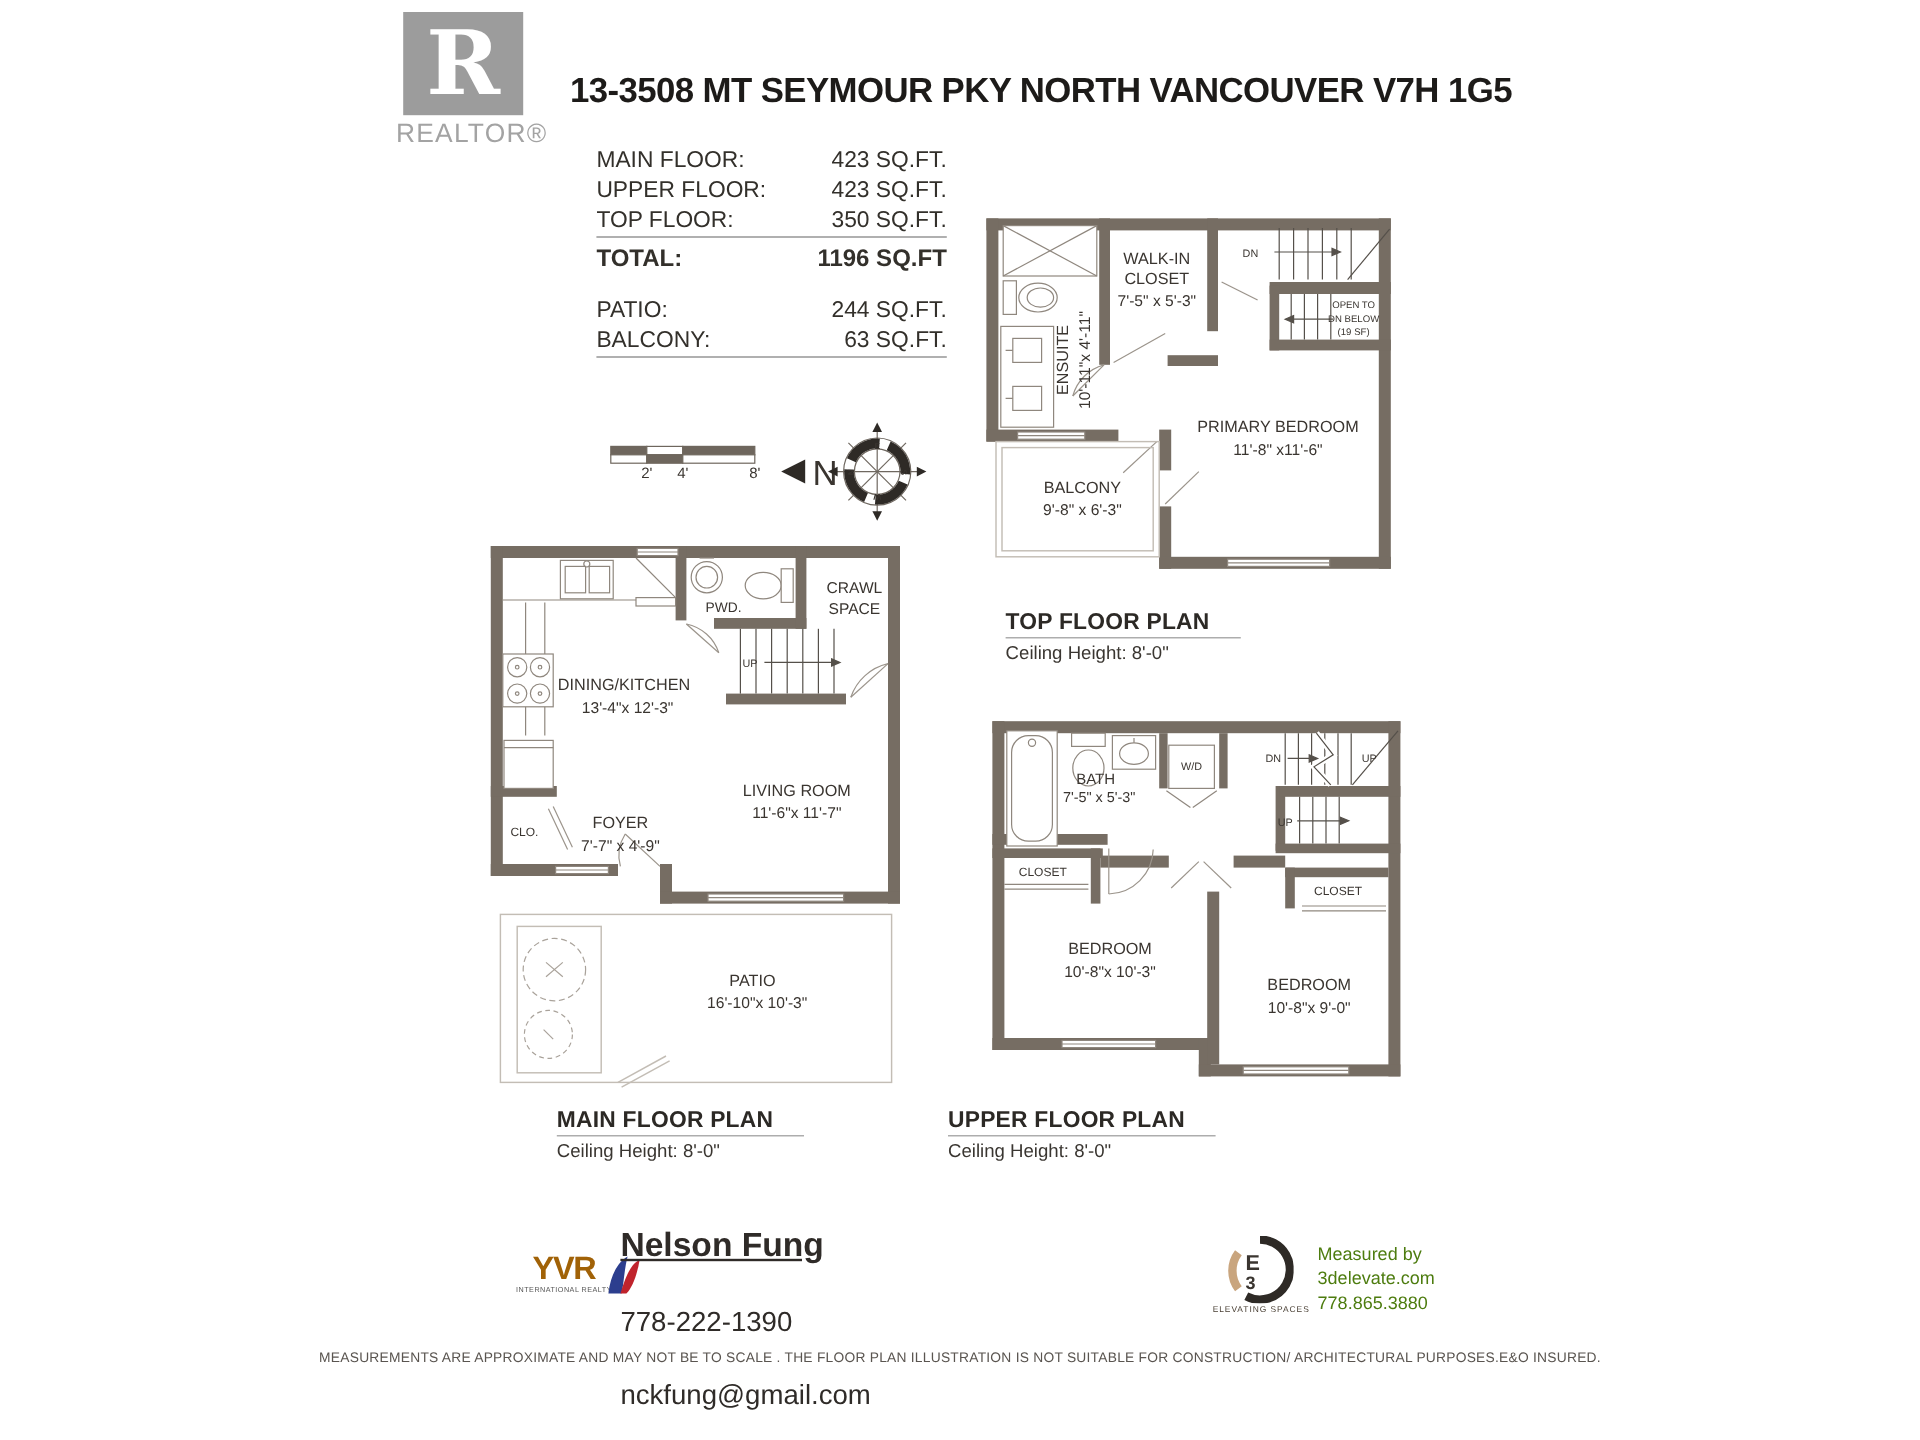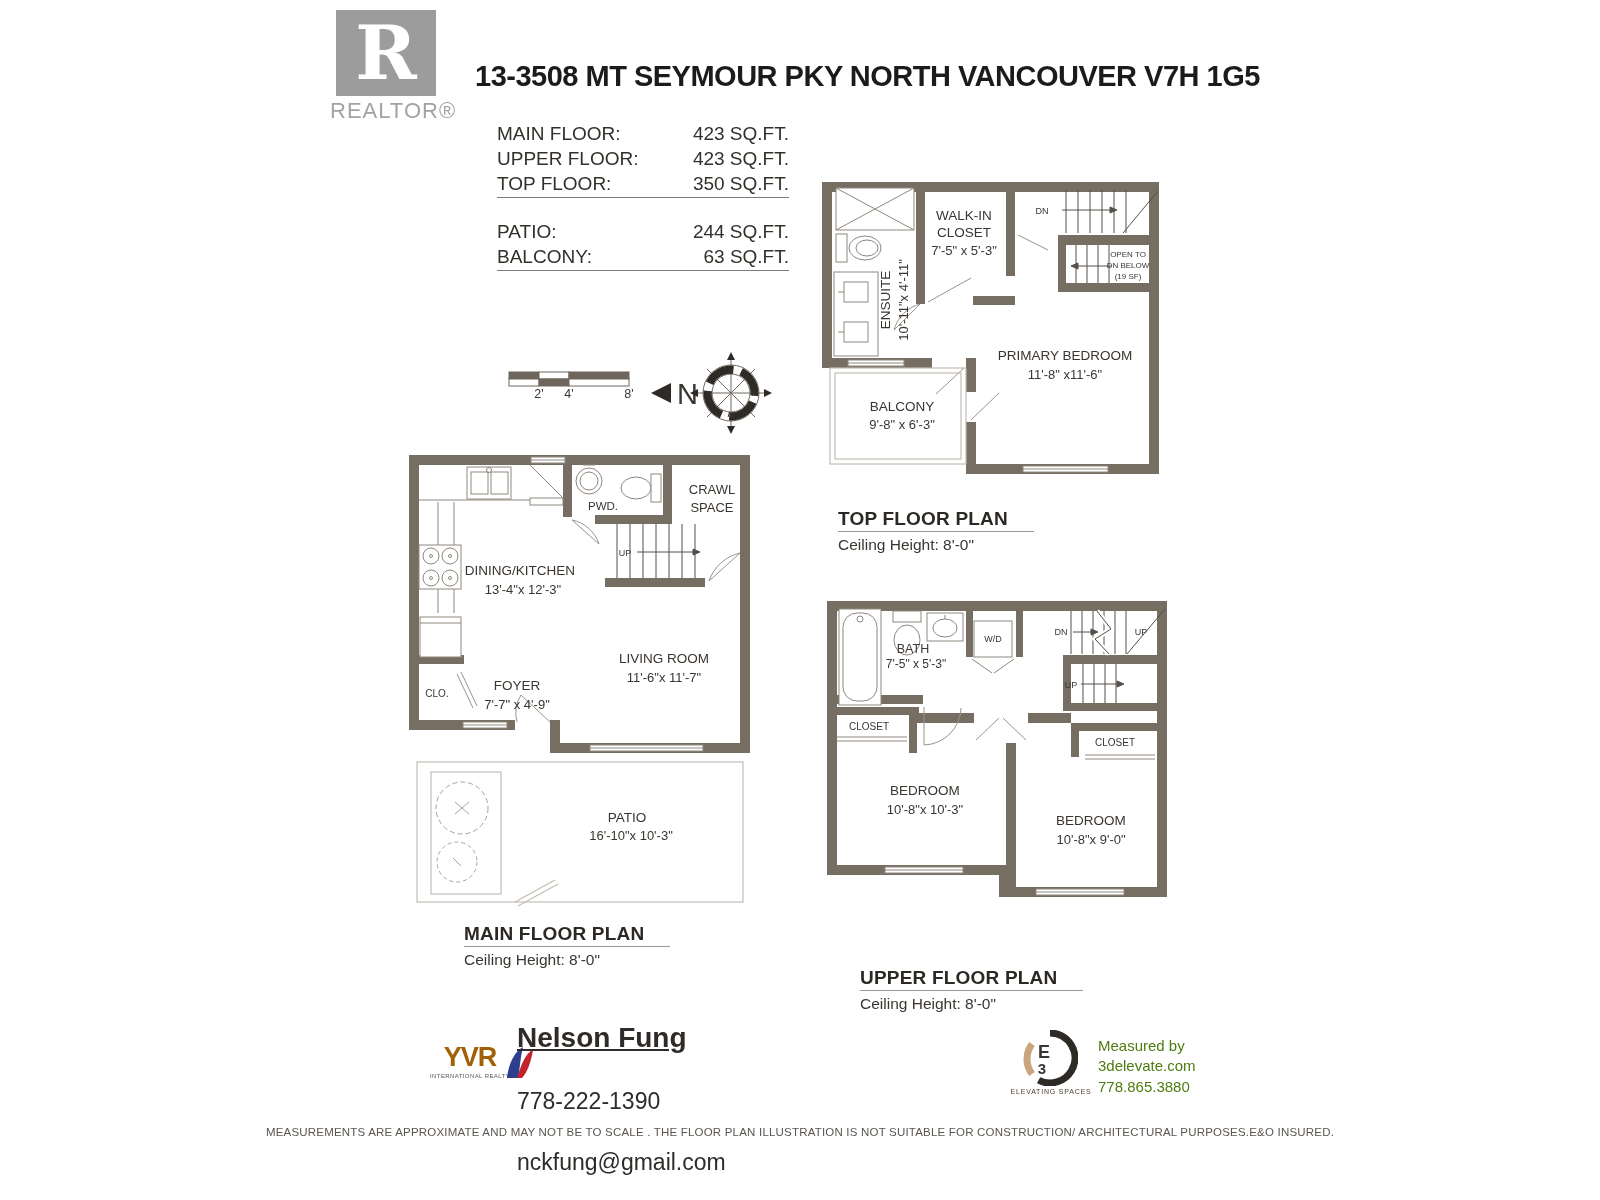--- a/index.html
+++ b/index.html
@@ -69,20 +69,24 @@
     </div>
     <div class="trow">
       <span>UPPER FLOOR:</span>
       <span class="v">423 SQ.FT.</span>
     </div>
     <div class="trow">
       <span>TOP FLOOR:</span>
       <span class="v">350 SQ.FT.</span>
     </div>
     <div class="rule"></div>
+    <div class="trow bold">
+      <span>TOTAL:</span>
+      <span class="v">1196 SQ.FT</span>
+    </div>
     <div class="tgap"></div>
     <div class="trow">
       <span>PATIO:</span>
       <span class="v">244 SQ.FT.</span>
     </div>
     <div class="trow">
       <span>BALCONY:</span>
       <span class="v">63 SQ.FT.</span>
     </div>
     <div class="rule"></div>
@@ -395,21 +399,21 @@
     <text class="sm" x="170" y="47" text-anchor="middle">W/D</text>
     <text class="rm" x="90" y="58" text-anchor="middle" style="font-size:12.5px">BATH</text>
     <text class="dim" x="93" y="73" text-anchor="middle" style="font-size:12px">7'-5" x  5'-3"</text>
     <text class="cl" x="46" y="135" text-anchor="middle">CLOSET</text>
     <text class="cl" x="292" y="151" text-anchor="middle">CLOSET</text>
     <text class="rm" x="102" y="200" text-anchor="middle">BEDROOM</text>
     <text class="dim" x="102" y="219" text-anchor="middle">10'-8"x 10'-3"</text>
     <text class="rm" x="268" y="230" text-anchor="middle">BEDROOM</text>
     <text class="dim" x="268" y="249" text-anchor="middle">10'-8"x  9'-0"</text>
   </svg>
-  <div class="abs plan-caption" style="left:860px;top:923px;margin-top:44px;">
+  <div class="abs plan-caption" style="left:790px;top:923px;">
     <h3>UPPER FLOOR PLAN</h3>
     <p>Ceiling Height: 8'-0"</p>
   </div>
 
   <div class="abs" id="yvr-block">
     <div id="yvr-word">YVR</div>
     <div id="yvr-sub">INTERNATIONAL REALTY</div>
   </div>
   <svg class="abs" id="yvr-sail" width="30" height="34">
     <path d="M2,32 C4,14 12,4 18,1 C15,13 15,23 13,32 Z" fill="#2c3e8e"></path>

